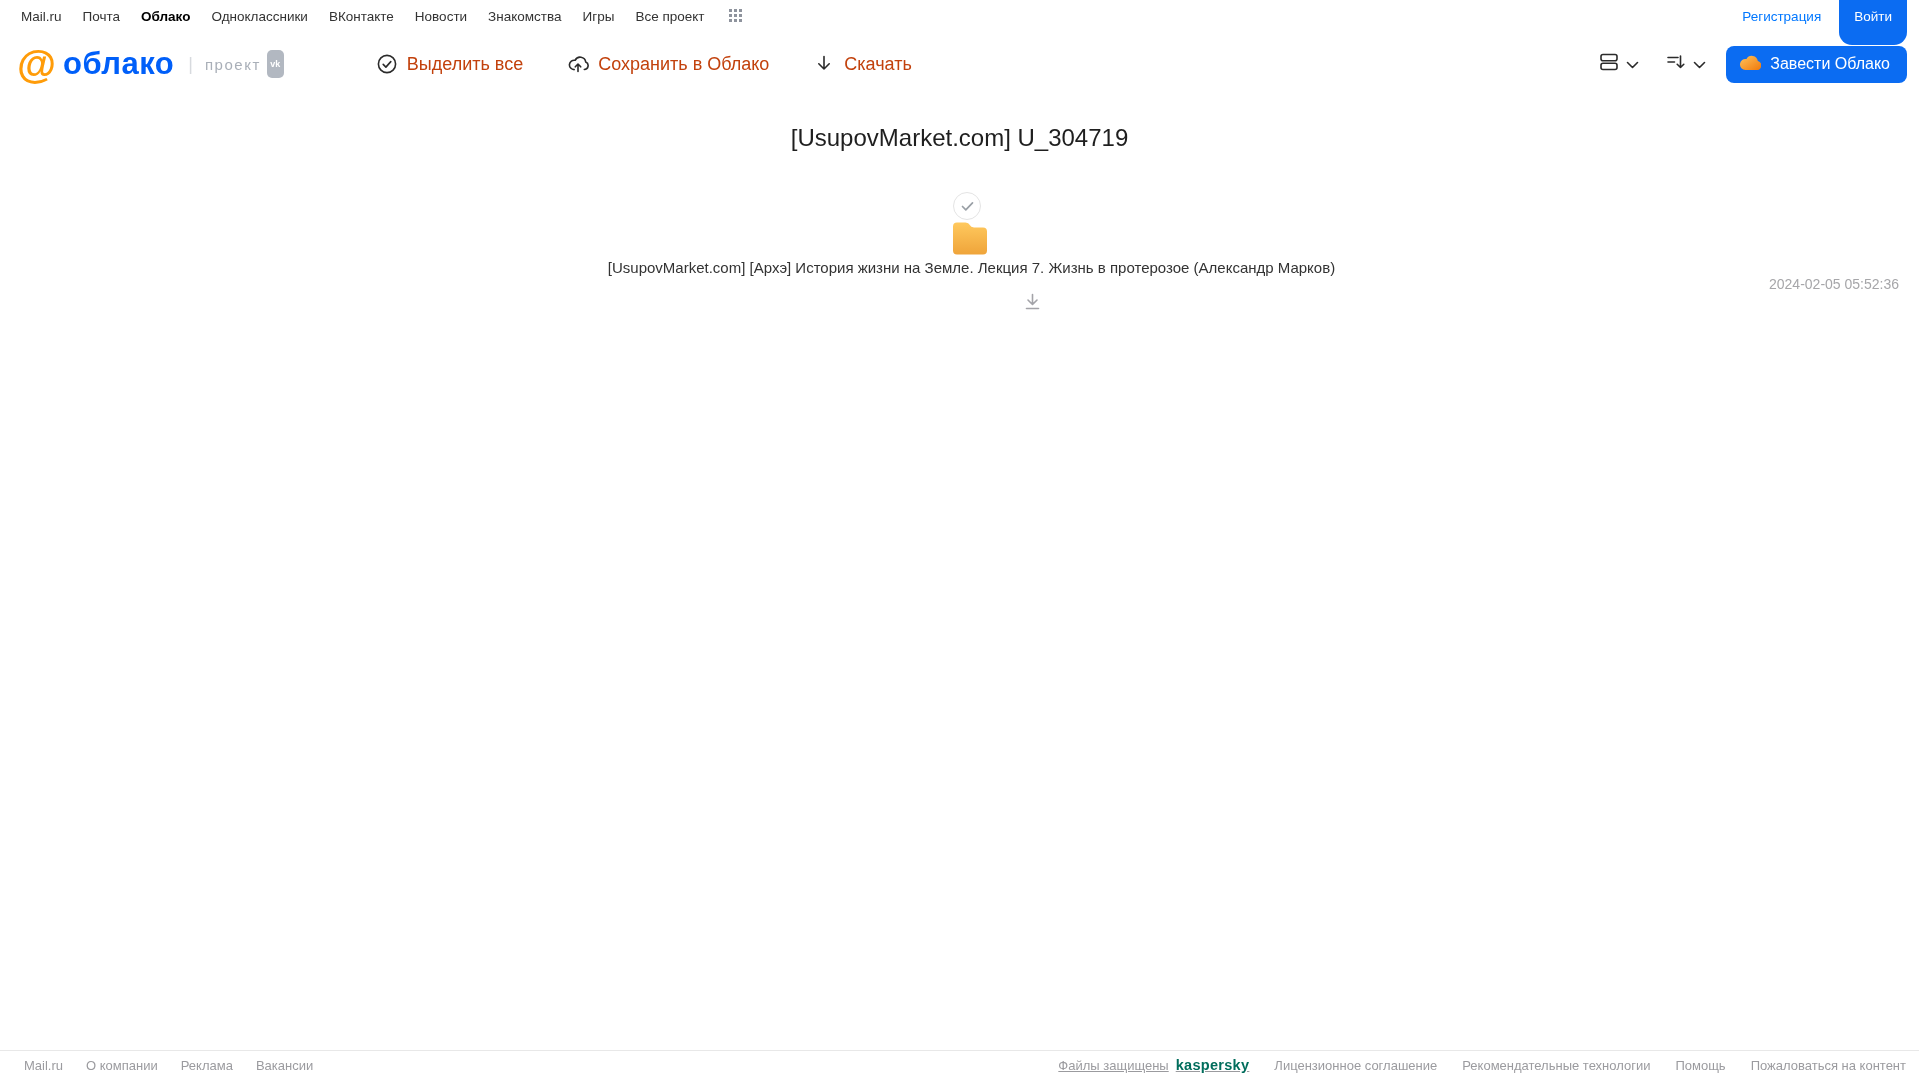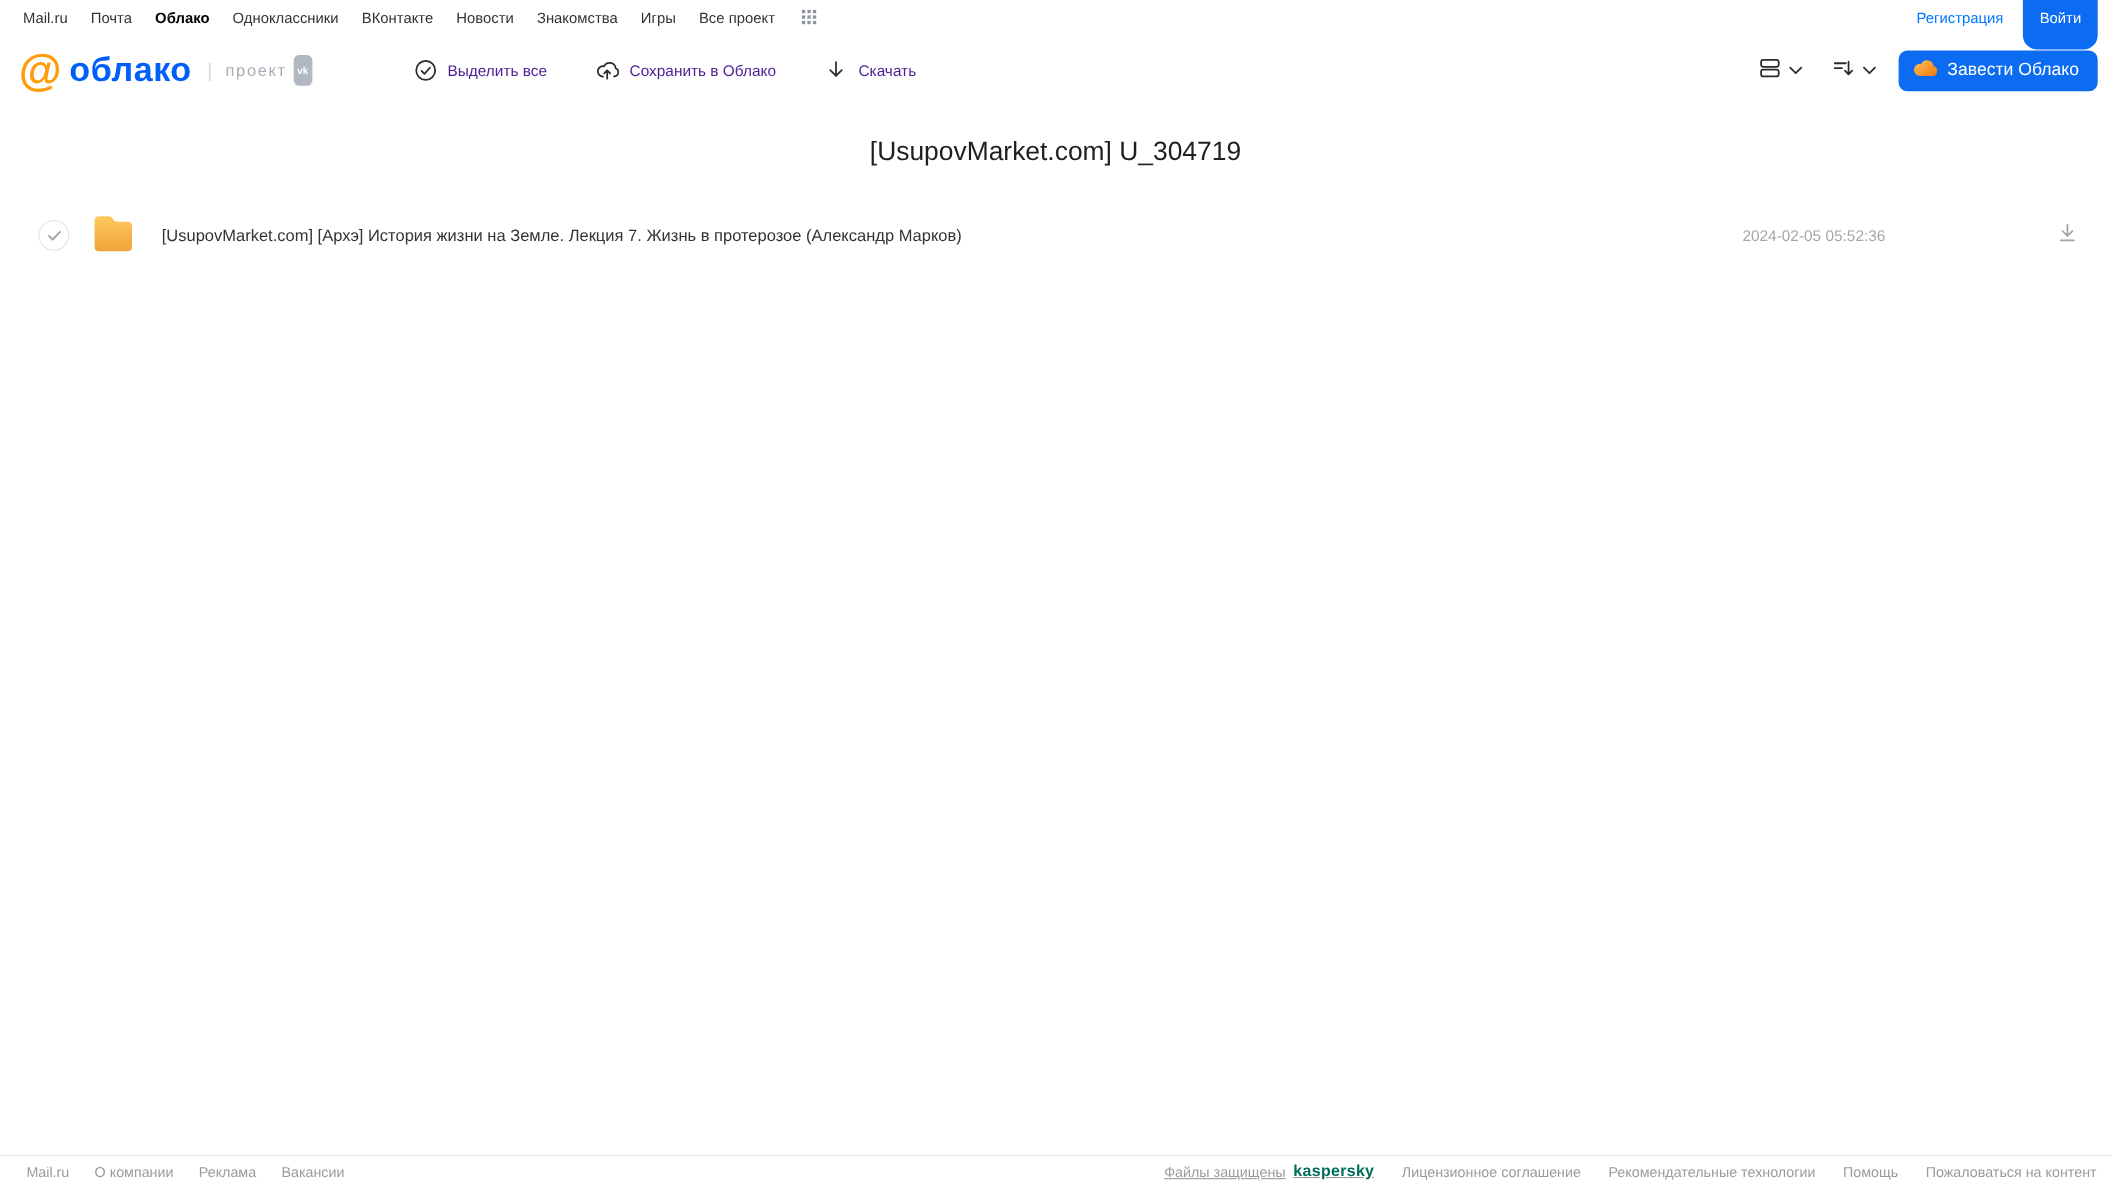--- a/index.html
+++ b/index.html
@@ -28,36 +28,36 @@
   .logo .word { font-size:31px; font-weight:bold; color:#005FF9; letter-spacing:.5px; }
   .logo-proj { display:flex; align-items:center; margin-left:14px; color:#a9afb8; }
   .logo-proj .bar { color:#d7dade; font-size:18px; margin-right:12px; }
   .logo-proj .proj { font-size:15px; letter-spacing:1.5px; color:#a9afb8; }
   .vk-badge { width:17px; height:28px; background:#b2b8c1; border-radius:5px; color:#fff;
               font-size:9px; font-weight:bold; display:flex; align-items:center;
               justify-content:center; margin-left:6px; }
 
   .toolbar { display:flex; align-items:center; gap:44px; margin-left:92px; }
   .tool-btn { display:flex; align-items:center; gap:9px; cursor:pointer;
-              font-size:14px; color:#4c1d95; background:none; border:none;
+              font-size:18px; color:#c2410c; background:none; border:none;
               font-family:"Liberation Sans", sans-serif; }
   .tool-btn svg { display:block; }
 
   .header .spacer { flex:1; }
   .view-controls { display:flex; align-items:center; gap:26px; margin-right:20px; }
   .vc-group { display:flex; align-items:center; gap:6px; cursor:pointer; }
   .cta-btn { background:#0b6cf2; color:#fff; border:none; border-radius:8px; height:37px;
              display:flex; align-items:center; gap:9px; padding:0 17px 0 13px;
              font-size:16px; cursor:pointer; font-family:"Liberation Sans", sans-serif; }
 
   
   .content { padding:0 20px;text-align:center; }
   .page-title { margin-top:29px; font-size:24px; color:#1f1f1f; font-weight:400; }
 
-  .file-row { margin-top:40px; height:44px; display:flex; align-items:center; cursor:pointer; }
+  .file-row { margin-top:40px; height:44px; display:flex; align-items:center; cursor:pointer;flex-direction:column; }
   .checkbox { width:28px; height:28px; border-radius:50%; border:1px solid #e4e4e4;
               background:#fff; display:flex; align-items:center; justify-content:center;
               margin-left:15px; cursor:pointer; flex:none; }
   .folder-ic { margin-left:20px; flex:none; }
   .file-name { margin-left:24px; font-size:15px; color:#333; white-space:nowrap; }
   .file-date { margin-left:auto; font-size:14px; color:#a6a6a9; }
   .row-dl { margin-left:156px; margin-right:10px; cursor:pointer; flex:none; }
 
   
   .footer { position:absolute; left:0; right:0; bottom:0; height:29px;

